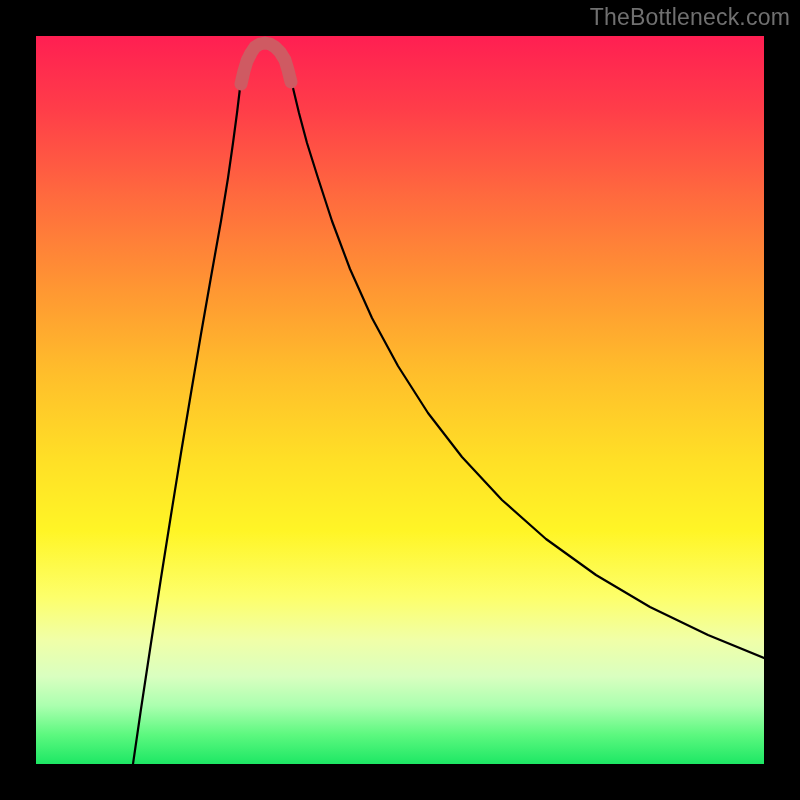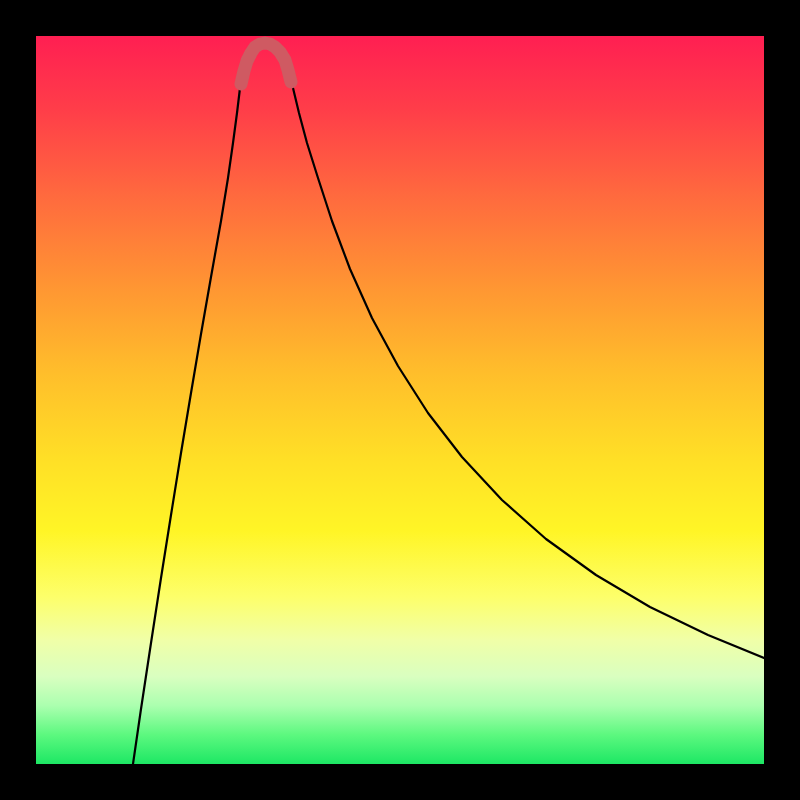--- a/index.html
+++ b/index.html
@@ -58,20 +58,21 @@
     top: 0;
     width: 728px;
     height: 728px;
   }
 </style>
 </head>
 <body>
 
 <div class="frame">
 
+  <div class="watermark">TheBottleneck.com</div>
 
   <div class="plot-area">
     <svg class="curves" viewBox="0 0 728 728">
       <polyline id="series-0" fill="none" stroke-width="2.2" stroke-linecap="round" stroke-linejoin="round" points="97,728 105,673 115,607 125,542 135,479 145,417 155,357 165,298 175,241 185,185 192,142 197,107 201,77 204,52 207,28" stroke="#000000"></polyline>
       <polyline id="series-1" fill="none" stroke-width="2.2" stroke-linecap="round" stroke-linejoin="round" points="252,28 257,52 263,77 271,107 282,142 296,185 314,233 336,282 362,330 392,377 426,421 466,464 510,503 560,539 614,571 672,599 728,622" stroke="#000000"></polyline>
       <polyline id="series-2" fill="none" stroke-width="13" stroke-linecap="round" stroke-linejoin="round" points="205,48 208,35 211,25 215,17 219,11 224,8 229,7 234,8 239,11 244,16 249,24 252,34 255,46" stroke="#cf5a62"></polyline>
     </svg>
   </div>
 
 </div>

